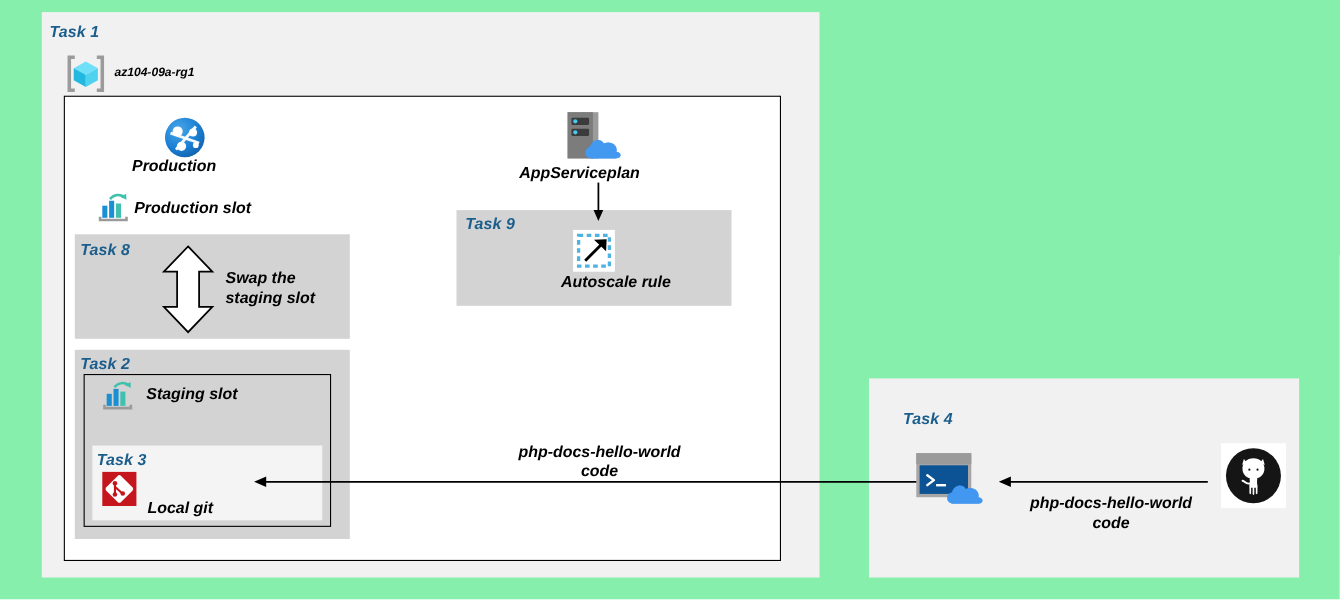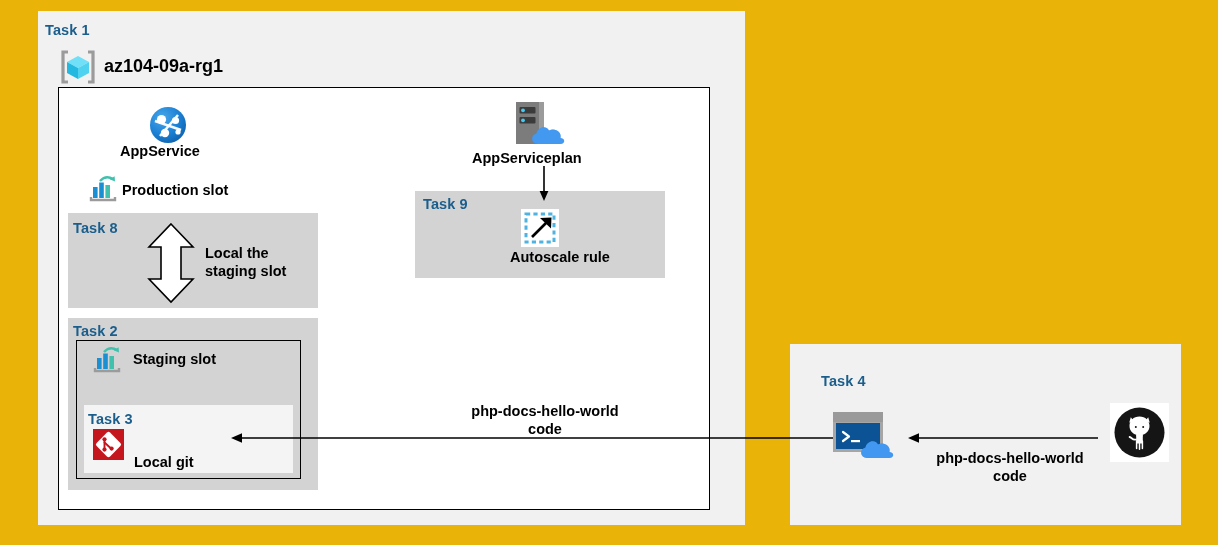--- a/index.html
+++ b/index.html
@@ -4,23 +4,24 @@
 <style>
   html, body {
     margin: 0;
     padding: 0;
     background: #ffffff;
   }
   #canvas {
     position: relative;
     width: 1218px;
     height: 545px;
-    background: #eab308;
+    background: #86efac;
     font-family: "Liberation Sans", sans-serif;
     overflow: hidden;
+    font-style: italic;
   }
   .box {
     position: absolute;
     box-sizing: border-box;
   }
   
   .fill-light   { background: #f1f1f1; }
   .fill-gray    { background: #d3d3d3; }
   .fill-white   { background: #ffffff; border: 1px solid #000000; }
   .fill-lighter { background: #f4f4f4; }
@@ -69,21 +70,21 @@
   <div class="icon" style="left:60px; top:50px;">
     <svg width="36" height="34" viewBox="0 0 36 34">
       <path d="M8,2 L3,2 L3,32 L8,32" fill="none" stroke="#9b9b9b" stroke-width="3.2"></path>
       <path d="M28,2 L33,2 L33,32 L28,32" fill="none" stroke="#9b9b9b" stroke-width="3.2"></path>
       <polygon points="18,6 29,12 18,18 7,12" fill="#6fe0f7"></polygon>
       <polygon points="7,12 18,18 18,29 7,23" fill="#22b8e0"></polygon>
       <polygon points="29,12 18,18 18,29 29,23" fill="#4fd2f0"></polygon>
     </svg>
   </div>
 
-  <div class="node-label" style="left:104px; top:57px; font-size:18px;">az104-09a-rg1</div>
+  <div class="node-label" style="left:104px; top:57px; font-size:11px;">az104-09a-rg1</div>
 
   <div class="box fill-white" style="left:58px; top:87px; width:652px; height:423px;"></div>
 
   <div class="icon" style="left:148px; top:105px;">
     <svg width="40" height="40" viewBox="0 0 40 40">
       <defs>
         <radialGradient id="gAS" cx="35%" cy="30%" r="80%">
           <stop offset="0%" stop-color="#49a6e8"></stop>
           <stop offset="60%" stop-color="#1a7fd4"></stop>
           <stop offset="100%" stop-color="#0f5fa8"></stop>
@@ -92,21 +93,21 @@
       <circle cx="20" cy="20" r="18" fill="url(#gAS)"></circle>
       <path d="M7 16 L33 25" stroke="#ffffff" stroke-width="2.6" fill="none" opacity="0.95"></path>
       <path d="M12 31 L30 10" stroke="#ffffff" stroke-width="2.6" fill="none" opacity="0.95"></path>
       <circle cx="13.5" cy="14.5" r="4.6" fill="#ffffff"></circle>
       <circle cx="27.5" cy="15.5" r="3.6" fill="#ffffff"></circle>
       <circle cx="17" cy="28" r="4.2" fill="#ffffff"></circle>
       <circle cx="30" cy="27" r="2.6" fill="#ffffff"></circle>
     </svg>
   </div>
 
-  <div class="node-label" style="left:120px; top:142px;">AppService</div>
+  <div class="node-label" style="left:120px; top:142px;">Production</div>
 
   <div class="icon" style="left:88px; top:175px;">
     <svg width="30" height="28" viewBox="0 0 30 28">
       <path d="M3 22 L3 25 L27 25 L27 22" fill="none" stroke="#9b9b9b" stroke-width="2.4"></path>
       <rect x="5" y="12" width="4.6" height="11" fill="#1a8fd1"></rect>
       <rect x="11.2" y="7.5" width="4.6" height="15.5" fill="#1a8fd1"></rect>
       <rect x="17.4" y="10" width="4.6" height="13" fill="#3fc1ad"></rect>
       <path d="M12 6 C16 1.5, 21 1.5, 25 4" fill="none" stroke="#3fc1ad" stroke-width="2.4"></path>
       <polygon points="26.6,1.2 27,6.6 21.6,4.2" fill="#3fc1ad"></polygon>
     </svg>
@@ -117,21 +118,21 @@
   <div class="box fill-gray" style="left:68px; top:213px; width:250px; height:95px;"></div>
 
   <div class="task-label" style="left:73px; top:220px;">Task 8</div>
 
   <div class="icon" style="left:145px; top:222px;">
     <svg width="52" height="82" viewBox="0 0 52 82">
       <polygon points="26,2 48,25 36,25 36,57 48,57 26,80 4,57 16,57 16,25 4,25" fill="#ffffff" stroke="#000000" stroke-width="1.6" stroke-linejoin="miter"></polygon>
     </svg>
   </div>
 
-  <div class="node-label" style="left:205px; top:244px;">Local the</div>
+  <div class="node-label" style="left:205px; top:244px;">Swap the</div>
   <div class="node-label" style="left:205px; top:262px;">staging slot</div>
 
   <div class="box fill-gray" style="left:68px; top:318px; width:250px; height:172px;"></div>
 
   <div class="task-label" style="left:73px; top:323px;">Task 2</div>
 
   <div class="box" style="left:76px; top:340px; width:225px; height:139px; border:1.5px solid #000; background:transparent;"></div>
 
   <div class="icon" style="left:92px; top:346px;">
     <svg width="30" height="28" viewBox="0 0 30 28">

